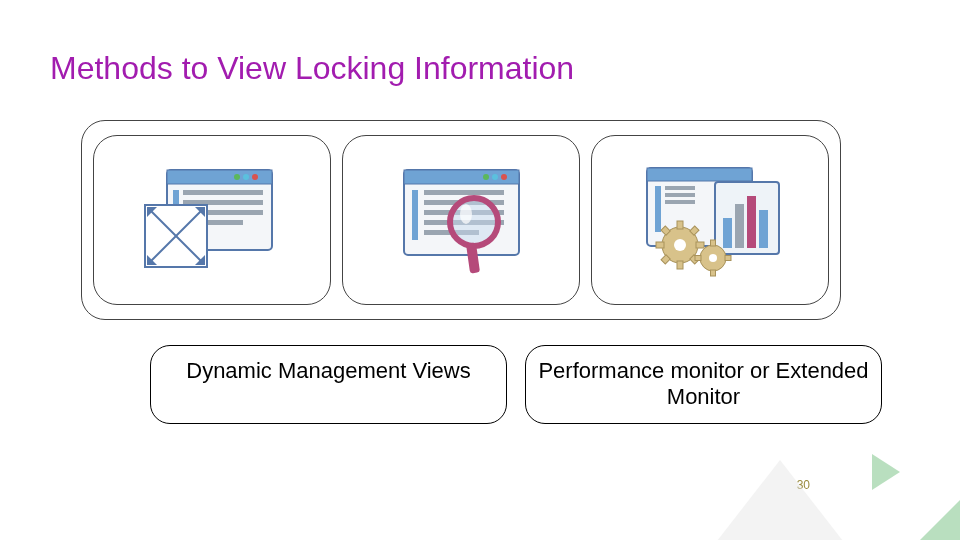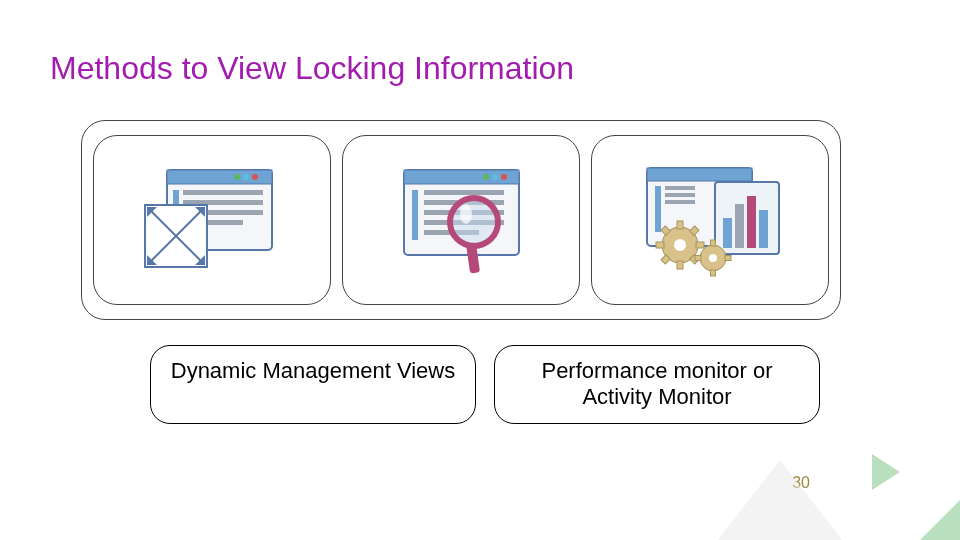--- a/index.html
+++ b/index.html
@@ -7,25 +7,25 @@
   .slide { position: relative; width: 960px; height: 540px; }
   .title { position: absolute; top: 50px; left: 50px; font-size: 32px; font-weight: 400; color: #a21caf; }
 
   
   .icon-row { position: absolute; top: 120px; left: 81px; width: 760px; height: 200px; border: 1px solid #444; border-radius: 24px; display: flex; justify-content: space-evenly; align-items: center; }
   .icon-box { width: 238px; height: 170px; border: 1px solid #444; border-radius: 24px; display: flex; align-items: center; justify-content: center; }
 
   svg.ico { width: 150px; height: 120px; }
 
   
-  .label-row { position: absolute; top: 345px; left: 150px; width: 670px; display: flex; gap: 18px; }
+  .label-row { position: absolute; top: 345px; left: 150px; width: 732px; display: flex; gap: 18px; }
   .label-box { flex: 1 1 0; border: 1px solid #000; border-radius: 20px; padding: 12px 10px; text-align: center; font-size: 22px; line-height: 1.2; color: #000; }
 
   
-  .pagenum { position: absolute; bottom: 48px; right: 150px; font-size: 16px; color: #998a3e; }
+  .pagenum { position: absolute; bottom: 48px; right: 150px; font-size: 12px; color: #998a3e; }
 
   
   .deco-arrow { position: absolute; right: 0; bottom: 0; width: 160px; height: 160px; overflow: hidden; pointer-events: none; opacity: 0.35; }
   .deco-arrow::before {
     content: ""; position: absolute; right: -40px; bottom: -40px;
     width: 0; height: 0;
     border-left: 120px solid transparent;
     border-bottom: 120px solid #3aa64a;
   }
   .deco-arrow::after {
@@ -129,20 +129,20 @@
             <rect x="-18" y="-2.5" width="6" height="5"></rect>
             <rect x="12" y="-2.5" width="6" height="5"></rect>
           </g>
         </g>
       </svg>
     </div>
   </div>
 
   <div class="label-row">
     <div class="label-box">Dynamic Management Views</div>
-    <div class="label-box">Performance monitor or Activity Monitor</div>
+    <div class="label-box">Performance monitor or Extended Monitor</div>
   </div>
 
   <div class="pagenum">30</div>
 
   <div class="deco-tri2"></div>
   <div class="deco-arrow"></div>
 </div>
 
 </body></html>

